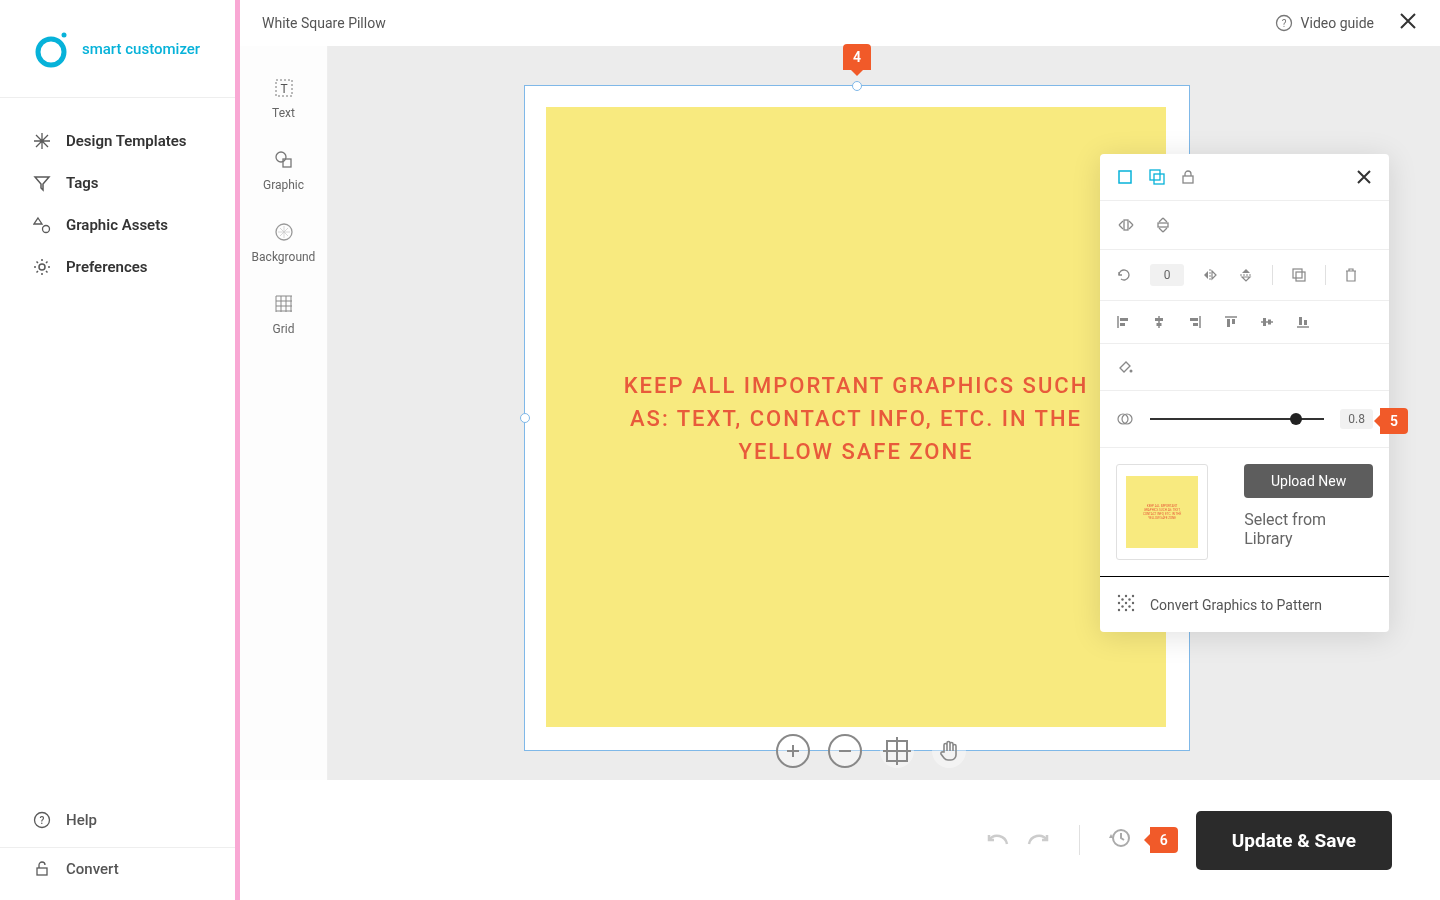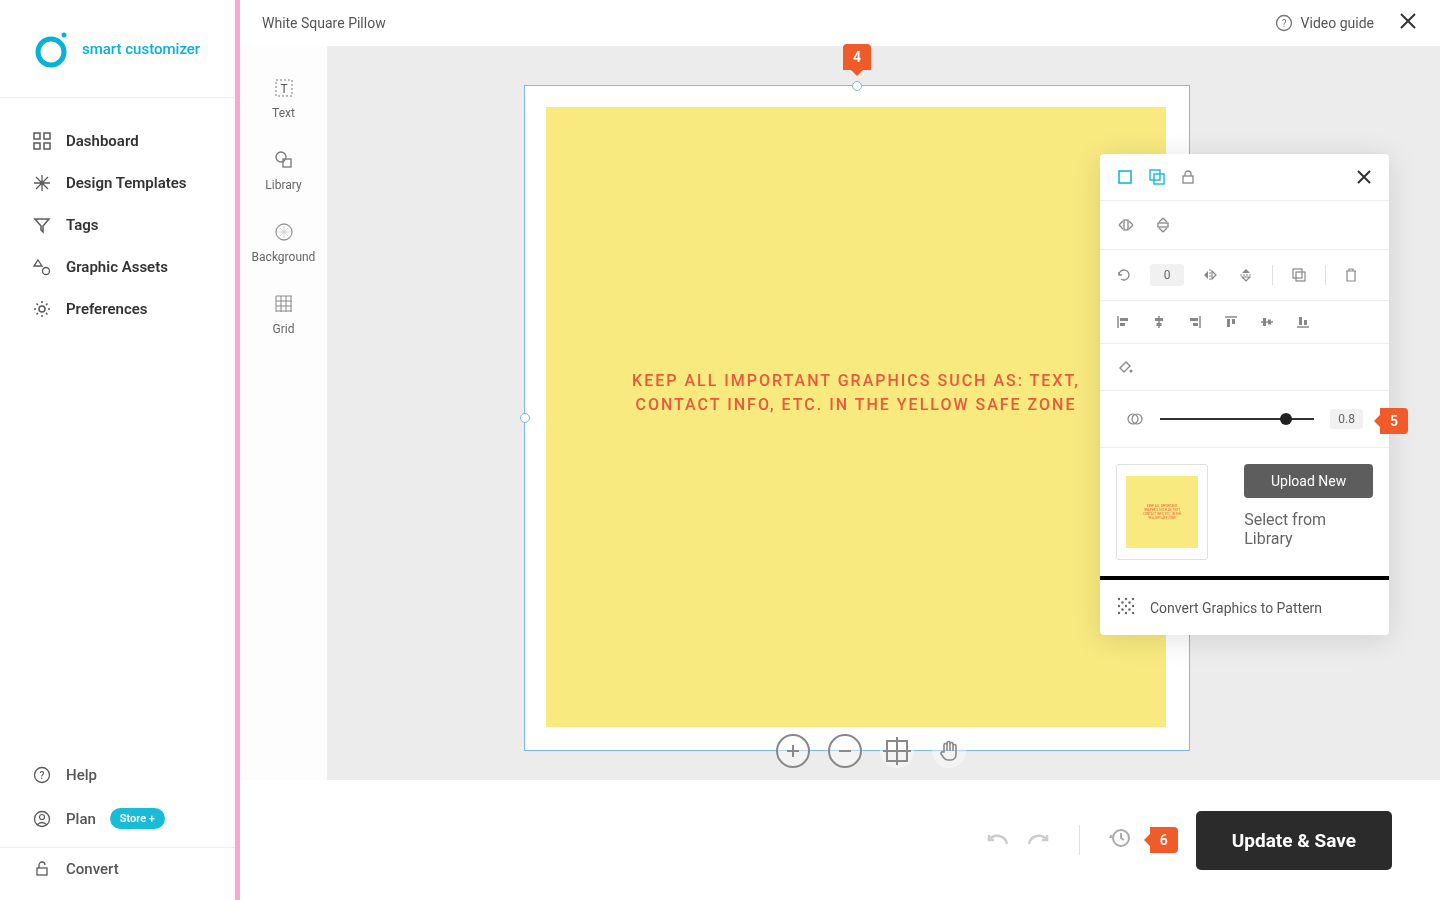--- a/index.html
+++ b/index.html
@@ -33,21 +33,21 @@
 .tool-item { display:flex; flex-direction:column; align-items:center; gap:6px; color:#666; font-size:12px; cursor:pointer; width:100%; }
 .tool-item .ticon { height:24px; display:flex; align-items:center; justify-content:center; }
 
 
 .canvas-area { position:absolute; left:328px; top:46px; right:0; bottom:120px; background:#ececec; }
 .canvas-frame { position:absolute; left:196px; top:39px; width:666px; height:666px; background:#fff; border:1px solid #7fb8e8; }
 .canvas-handle { position:absolute; width:10px; height:10px; border:1px solid #7fb8e8; border-radius:50%; background:#fff; }
 .canvas-handle.top { left:50%; top:-5px; transform:translateX(-50%); }
 .canvas-handle.left { left:-5px; top:50%; transform:translateY(-50%); }
 .safe-zone { position:absolute; left:218px; top:61px; width:620px; height:620px; background:#f8ea7f; }
-.safe-text { position:absolute; width:100%; top:262px; text-align:center; color:#e85a3b; font-size:16px; letter-spacing:2px; line-height:1.5; font-weight:500; padding:0 60px; }
+.safe-text { position:absolute; width:100%; top:262px; text-align:center; color:#e85a3b; font-size:22px; letter-spacing:2px; line-height:1.5; font-weight:500; padding:0 60px; }
 .annot { position:absolute; background:#f15a29; color:#fff; font-size:14px; font-weight:600; width:28px; height:26px; display:flex; align-items:center; justify-content:center; }
 .annot::before,.annot::after { content:""; position:absolute; width:0; height:0; }
 .annot.down::after { top:100%; left:50%; transform:translateX(-50%); border-left:6px solid transparent; border-right:6px solid transparent; border-top:6px solid #f15a29; }
 .annot.right::before { right:100%; top:50%; transform:translateY(-50%); border-top:6px solid transparent; border-bottom:6px solid transparent; border-right:6px solid #f15a29; }
 .annot.right { border-radius:0 4px 4px 0; }
 .annot.down { border-radius:4px 4px 0 0; }
 .annot4 { left:515px; top:-2px; }
 
 
 .canvas-controls { position:absolute; left:448px; top:688px; display:flex; gap:18px; }
@@ -56,25 +56,25 @@
 
 
 .props { position:absolute; right:51px; top:154px; width:289px; background:#fff; box-shadow:0 4px 30px rgba(0,0,0,0.12); border-radius:4px; }
 .props-row { display:flex; align-items:center; padding:14px 16px; gap:18px; border-bottom:1px solid #eee; color:#777; }
 .props-header { justify-content:space-between; }
 .props-header .left-icons { display:flex; gap:14px; }
 .props-icon { cursor:pointer; display:flex; align-items:center; color:#888; }
 .props-icon.active { color:#07b2d9; }
 .props-row .divider-v { width:1px; height:20px; background:#e0e0e0; }
 .rot-input { width:34px; height:22px; background:#f1f1f1; border-radius:3px; font-size:12px; display:flex; align-items:center; justify-content:center; color:#666; }
-.slider-row { padding:18px 26px; gap:16px; }
+.slider-row { padding:18px 16px; gap:16px; }
 .slider-track { flex:1; height:2px; background:#333; position:relative; }
 .slider-thumb { position:absolute; right:28px; top:50%; transform:translate(50%,-50%); width:12px; height:12px; background:#222; border-radius:50%; }
 .slider-val { background:#f1f1f1; border-radius:3px; padding:3px 8px; font-size:12px; color:#666; }
-.preview-row { padding:16px; display:flex; gap:36px; align-items:flex-start; border-bottom:4px solid #000000; }
+.preview-row { padding:16px; display:flex; gap:36px; align-items:flex-start; border-bottom:1px solid #000000; }
 .preview-thumb { width:96px; height:96px; border:1px solid #e0e0e0; border-radius:3px; display:flex; align-items:center; justify-content:center; }
 .preview-thumb-inner { width:72px; height:72px; background:#f8ea7f; display:flex; align-items:center; justify-content:center; }
 .thumb-text { font-size:3px; color:#e85a3b; text-align:center; }
 .preview-actions { display:flex; flex-direction:column; gap:12px; }
 .upload-btn { background:#5d5d5d; color:#fff; border:none; padding:9px 18px; border-radius:4px; font-size:14px; cursor:pointer; }
 .select-lib { color:#666; font-size:16px; cursor:pointer; }
 .convert-row { padding:16px; display:flex; align-items:center; gap:14px; color:#555; font-size:14px; cursor:pointer; }
 .annot5 { position:absolute; right:32px; top:408px; }
 
 
@@ -97,31 +97,20 @@
           <circle cx="19" cy="22" r="13" fill="none" stroke="#07b2d9" stroke-width="5"></circle>
           <circle cx="32" cy="5" r="2.5" fill="#07b2d9"></circle>
         </svg>
     </span>
     <span class="logo-text">smart customizer</span>
   </div>
   <div class="nav">
     <div class="nav-item">
       <span class="icon-cell">
           <svg class="icon-svg" width="18" height="18" viewBox="0 0 18 18">
-            <rect x="1" y="1" width="6" height="6" fill="none" stroke="currentColor" stroke-width="1.5"></rect>
-            <rect x="11" y="1" width="6" height="6" fill="none" stroke="currentColor" stroke-width="1.5"></rect>
-            <rect x="1" y="11" width="6" height="6" fill="none" stroke="currentColor" stroke-width="1.5"></rect>
-            <rect x="11" y="11" width="6" height="6" fill="none" stroke="currentColor" stroke-width="1.5"></rect>
-          </svg>
-        </span>
-      <span>Dashboard</span>
-    </div>
-    <div class="nav-item">
-      <span class="icon-cell">
-          <svg class="icon-svg" width="18" height="18" viewBox="0 0 18 18">
             <path d="M3 3 L15 15 M15 3 L3 15 M9 1 L9 17 M1 9 L17 9" stroke="currentColor" stroke-width="1.3"></path>
           </svg>
         </span>
       <span>Design Templates</span>
     </div>
     <div class="nav-item">
       <span class="icon-cell">
           <svg class="icon-svg" width="18" height="18" viewBox="0 0 18 18">
             <path d="M2 3 L16 3 L10 10 L10 16 L8 14 L8 10 Z" fill="none" stroke="currentColor" stroke-width="1.5"></path>
           </svg>
@@ -149,31 +138,20 @@
   </div>
   <div class="bottom-nav">
     <div class="nav-item">
       <span class="icon-cell">
           <svg class="icon-svg" width="18" height="18">
             <circle cx="9" cy="9" r="7.5" fill="none" stroke="currentColor" stroke-width="1.3"></circle>
             <text x="9" y="13" text-anchor="middle" font-size="10" fill="currentColor">?</text>
           </svg>
         </span>
       <span>Help</span>
-    </div>
-    <div class="nav-item">
-      <span class="icon-cell">
-          <svg class="icon-svg" width="18" height="18">
-            <circle cx="9" cy="9" r="7.5" fill="none" stroke="currentColor" stroke-width="1.3"></circle>
-            <circle cx="9" cy="7" r="2.5" fill="none" stroke="currentColor" stroke-width="1.2"></circle>
-            <path d="M4 15 Q9 10 14 15" fill="none" stroke="currentColor" stroke-width="1.2"></path>
-          </svg>
-        </span>
-      <span>Plan</span>
-      <span class="plan-badge">Store +</span>
     </div>
     <div class="bottom-divider"></div>
     <div class="nav-item">
       <span class="icon-cell">
           <svg class="icon-svg" width="18" height="18">
             <rect x="4" y="8" width="10" height="7" fill="none" stroke="currentColor" stroke-width="1.3"></rect>
             <path d="M6 8 L6 5 A3 3 0 0 1 12 5" fill="none" stroke="currentColor" stroke-width="1.3"></path>
           </svg>
         </span>
       <span>Convert</span>
@@ -208,21 +186,21 @@
       </span>
     <span>Text</span>
   </div>
   <div class="tool-item">
     <span class="ticon">
         <svg width="22" height="22">
           <circle cx="8" cy="8" r="5" fill="none" stroke="#777" stroke-width="1.3"></circle>
           <rect x="10" y="10" width="8" height="8" fill="none" stroke="#777" stroke-width="1.3"></rect>
         </svg>
       </span>
-    <span>Library</span>
+    <span>Graphic</span>
   </div>
   <div class="tool-item">
     <span class="ticon">
         <svg width="22" height="22">
           <circle cx="11" cy="11" r="8" fill="none" stroke="#999" stroke-width="1.3"></circle>
           <path d="M5 11 L17 11 M11 5 L11 17 M7 7 L15 15 M15 7 L7 15" stroke="#ccc" stroke-width="0.8"></path>
         </svg>
       </span>
     <span>Background</span>
   </div>

